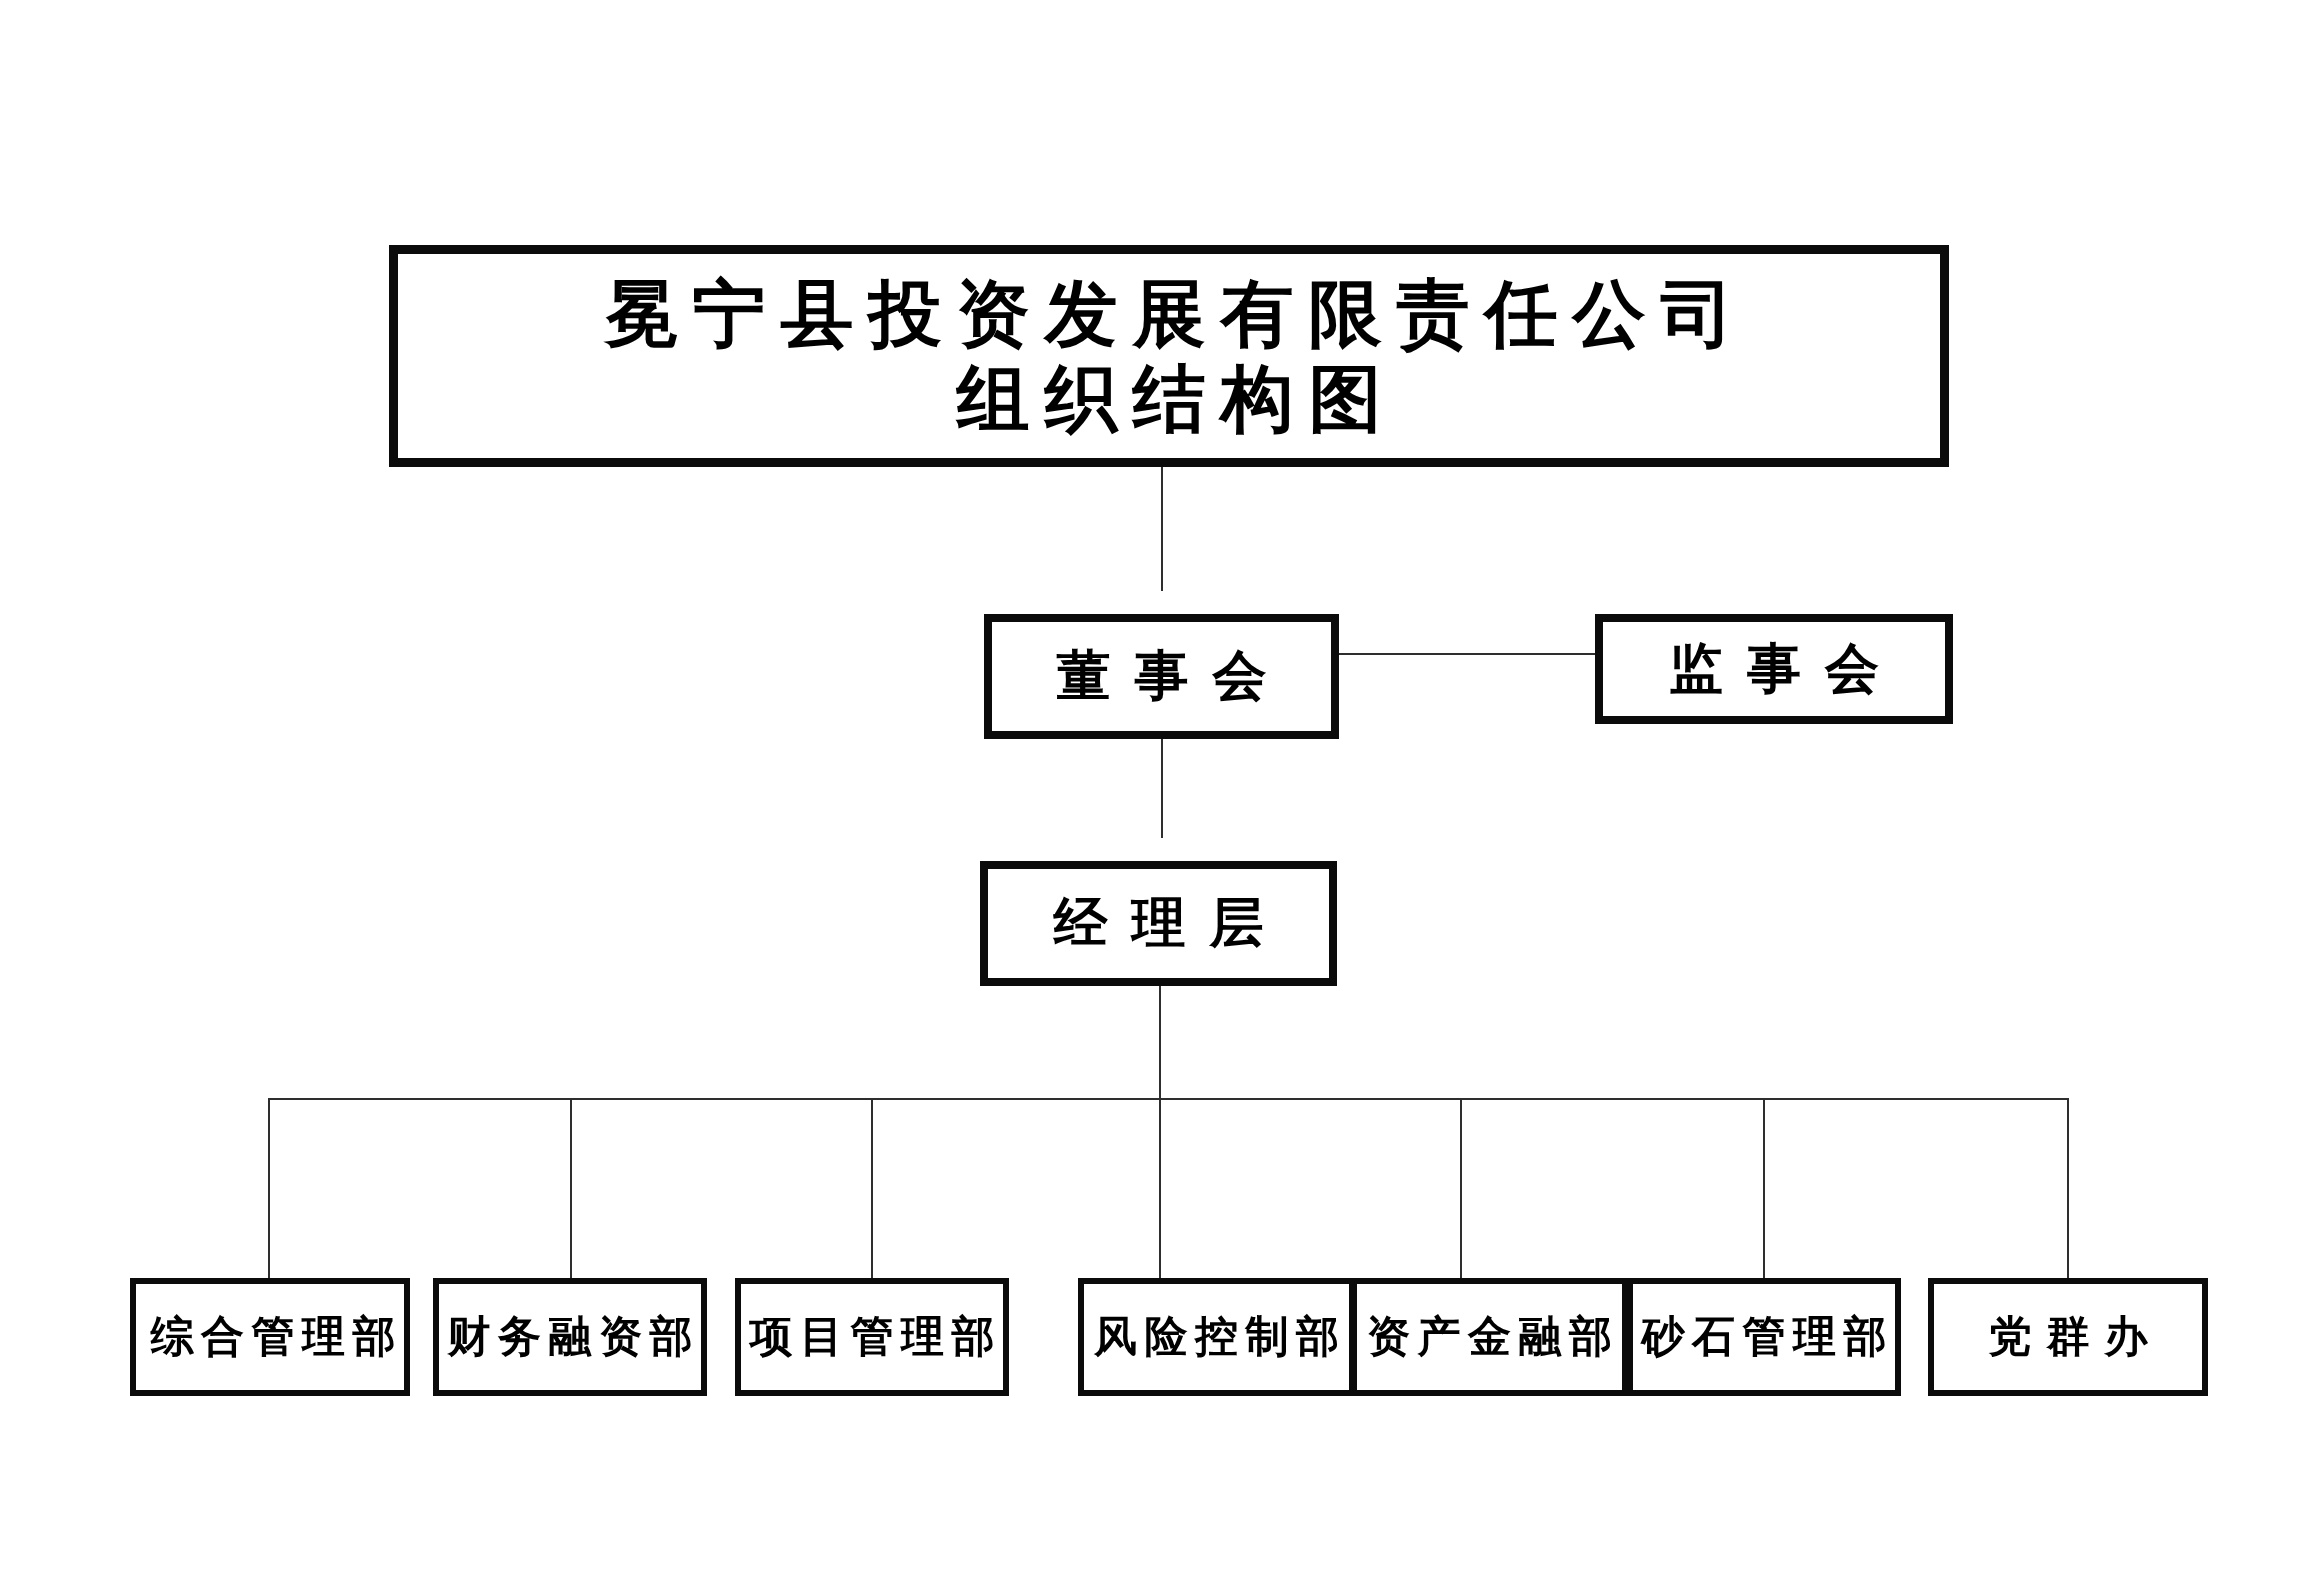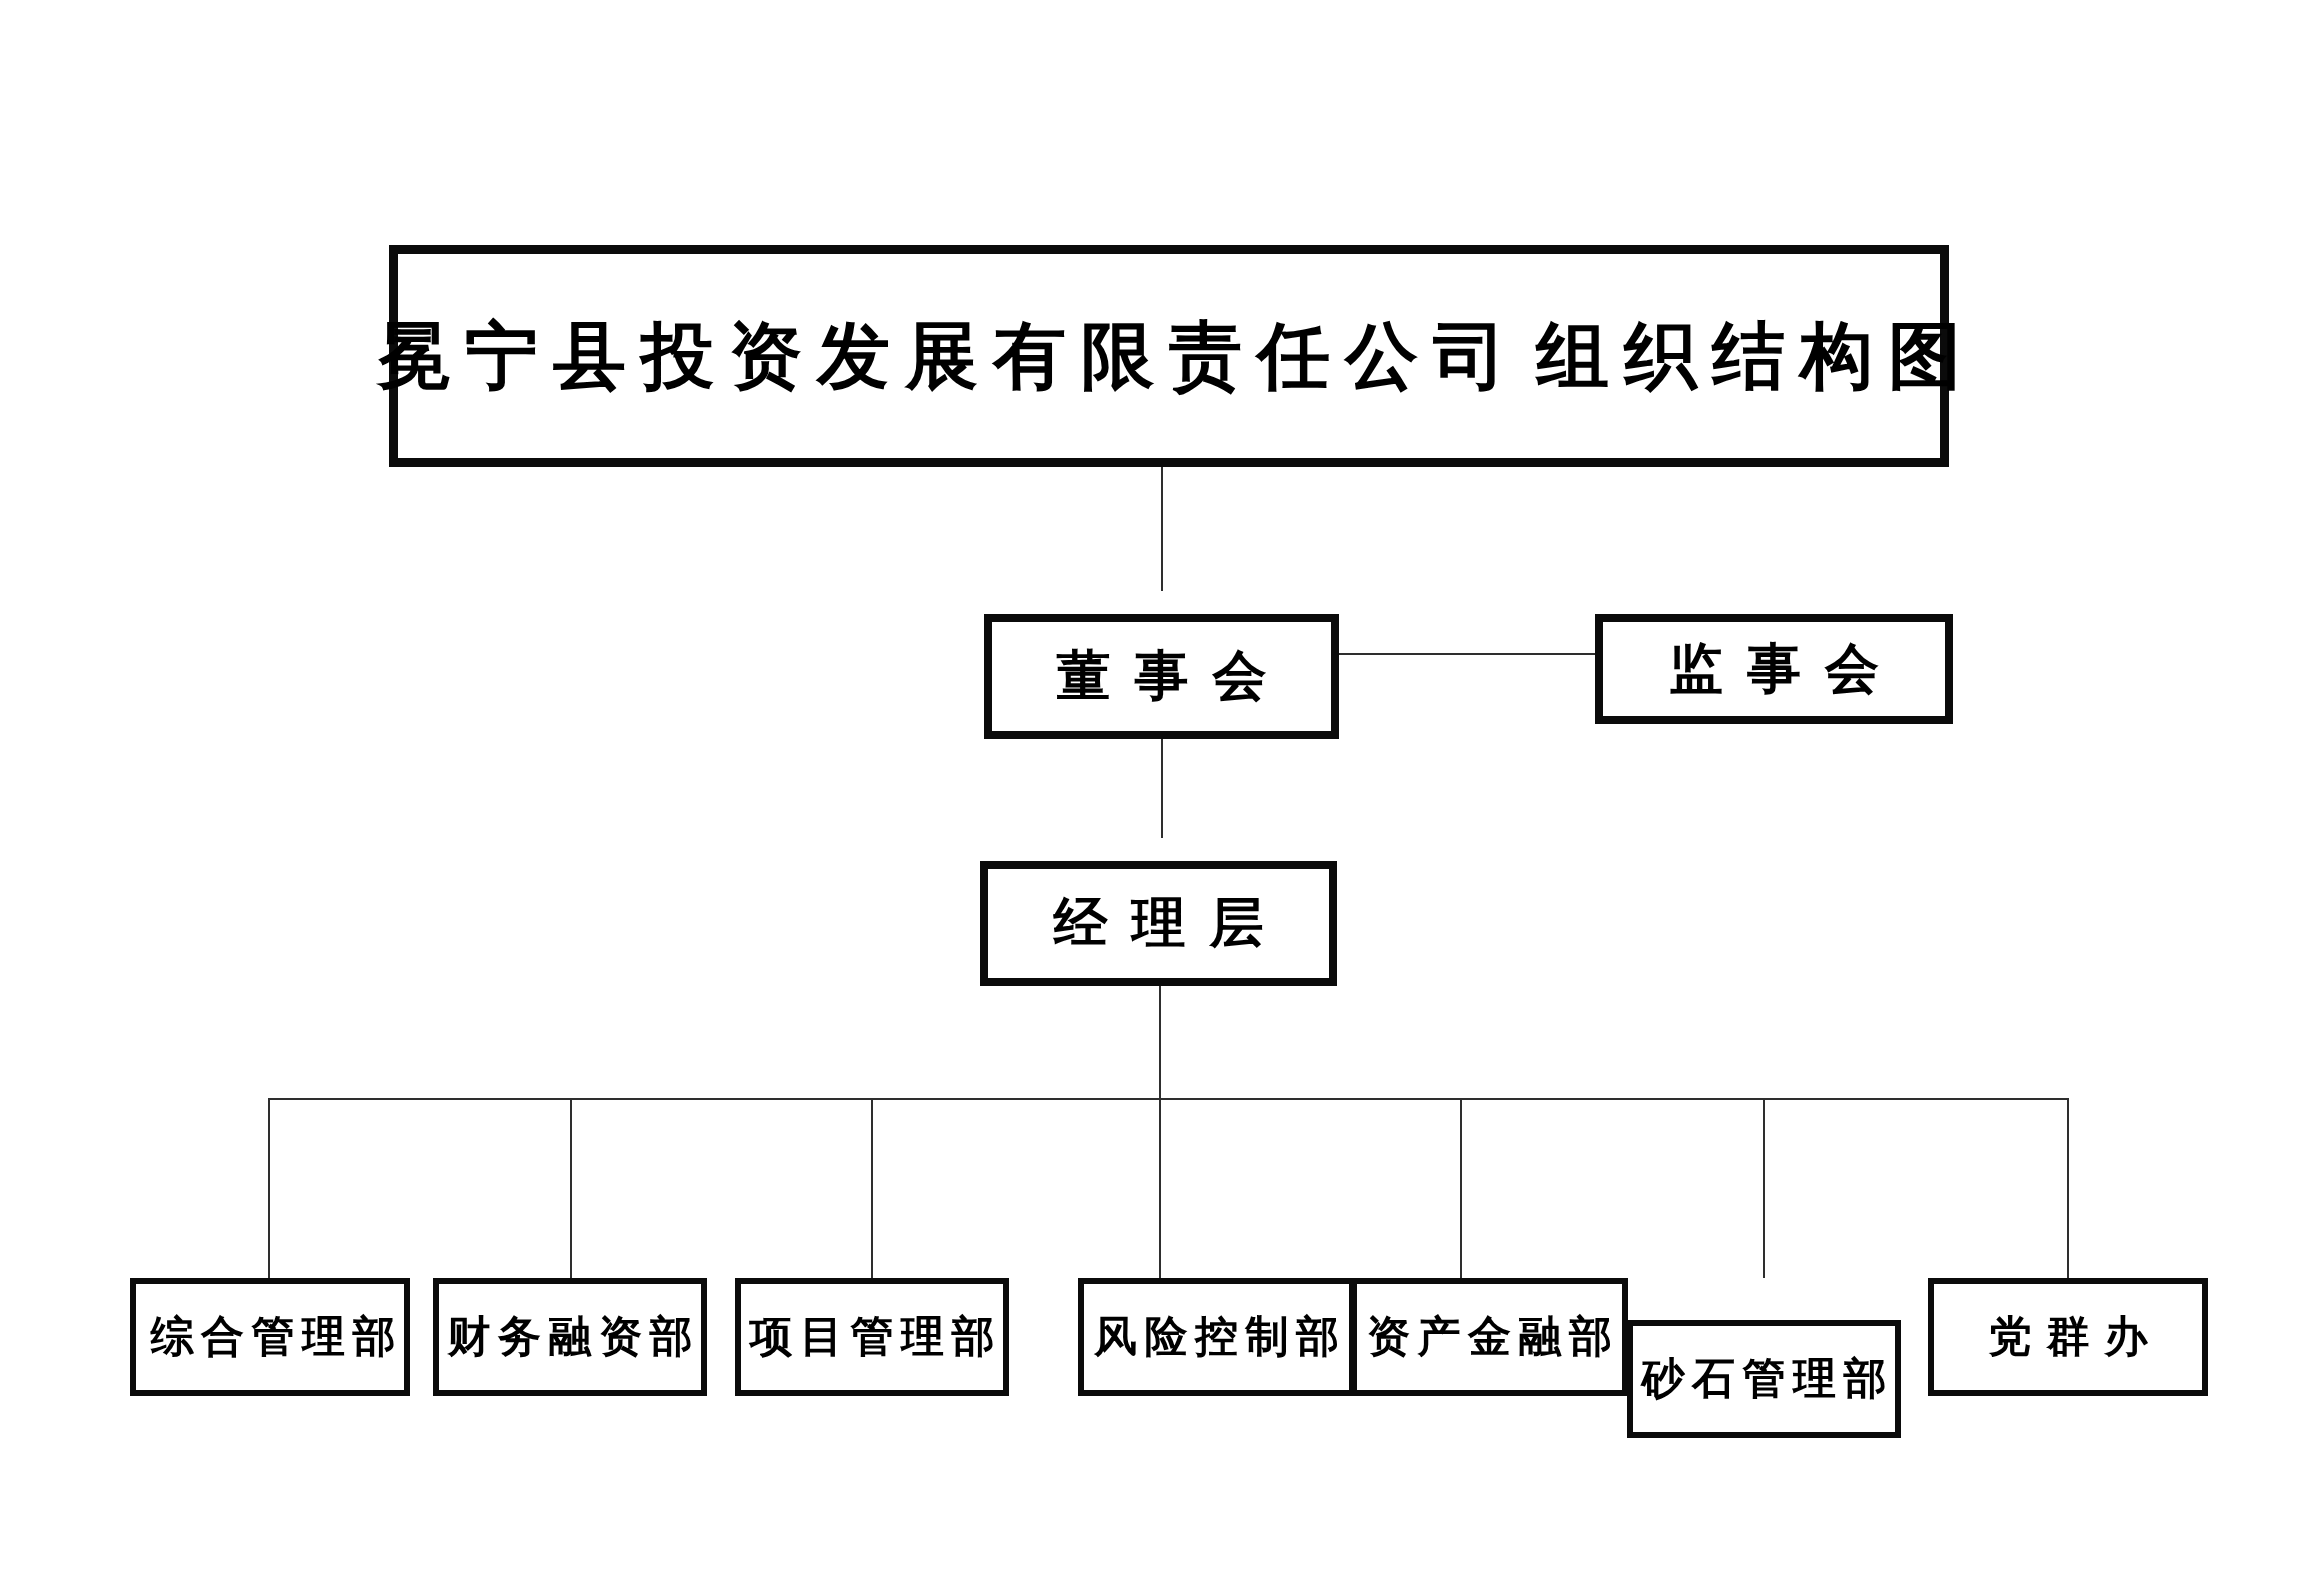--- a/index.html
+++ b/index.html
@@ -24,21 +24,21 @@
     display:flex;
     align-items:center;
     justify-content:center;
     text-align:center;
     font-weight:700;
   }
   
   .title-box{
     left:389px;top:245px;width:1560px;height:222px;
     border:9.3px solid var(--border);
-    flex-direction:row;
+    flex-direction:column;
   }
   .title-line{
     font-size:73px;
     line-height:1.17;
     letter-spacing:15px;
     padding-left:15px; 
     white-space:nowrap;
   }
   
   .node{
@@ -57,21 +57,21 @@
     border:6.5px solid var(--border);
     font-size:43px;
     letter-spacing:7.5px;
   }
   .dept .lbl{padding-left:7.5px;white-space:nowrap;}
   .d1{left:130px;width:280px;padding-left:6px;}
   .d2{left:433px;width:274px;}
   .d3{left:735px;width:274px;}
   .d4{left:1078px;width:277px;}
   .d5{left:1323px;width:277px;margin-left:28px;}
-  .d6{left:1627px;width:274px;margin-top:42px;}
+  .d6{left:1627px;width:274px;}
   .d7{left:1928px;width:280px;}
   .d7 .lbl{letter-spacing:15px;padding-left:15px;}
   
   .vline,.hline{position:absolute;background:var(--line);}
   .vline{width:1.9px;}
   .hline{height:1.9px;}
   .l-title-board{left:1161px;top:467px;height:124px;}
   .l-board-superv{left:1339px;top:653px;width:256px;}
   .l-board-mgmt{left:1161px;top:716px;height:122px;}
   .l-mgmt-d4{left:1159px;top:963px;height:315px;}

